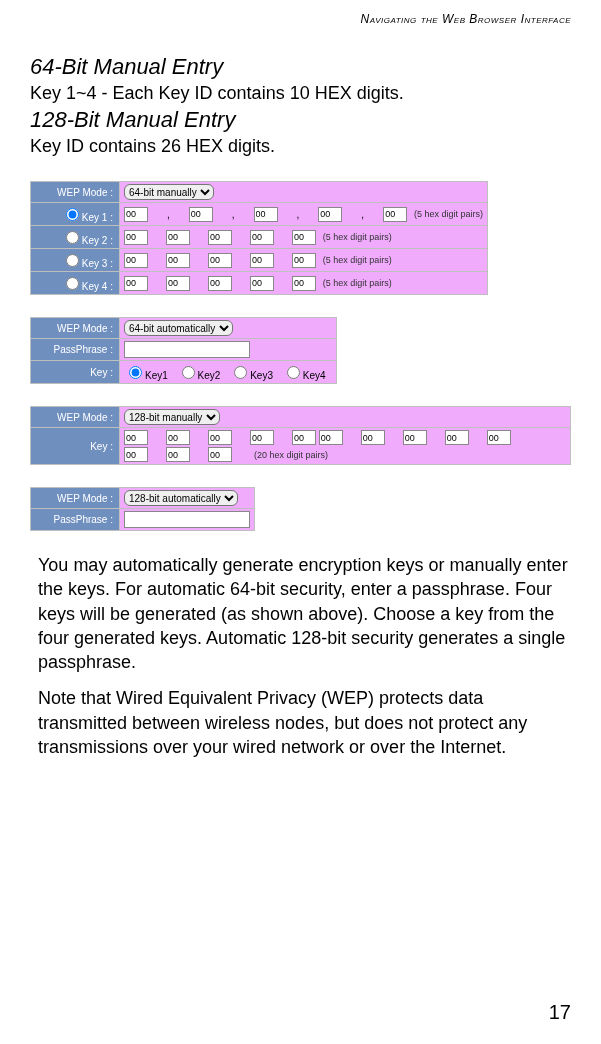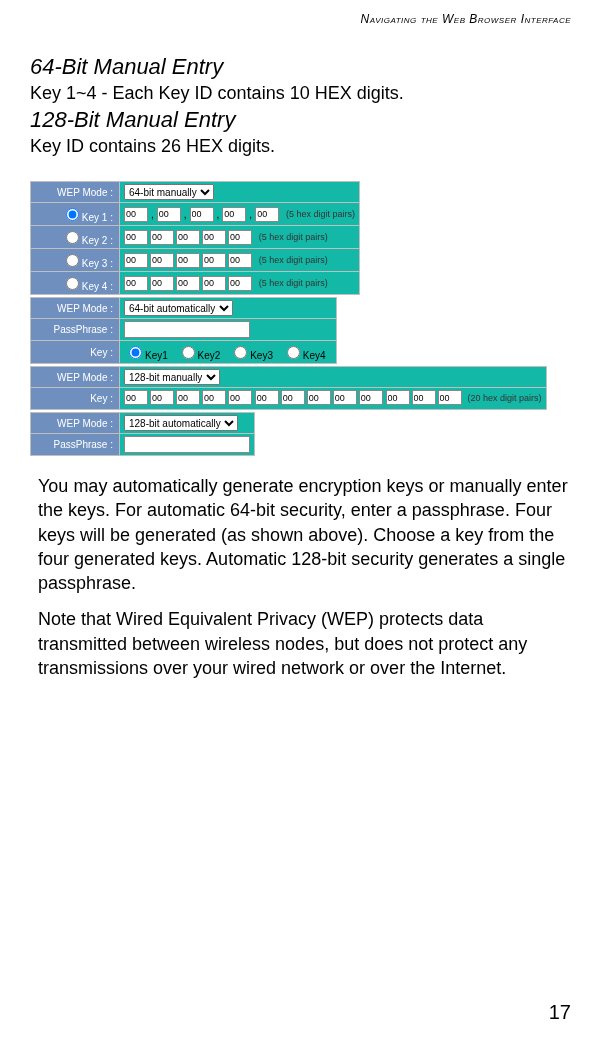--- a/index.html
+++ b/index.html
@@ -39,46 +39,47 @@
     line-height: 1.35;
     margin: 12px 0 0 8px;
   }
   .figure-stack {
     margin: 24px 0 18px 0;
   }
 
   
   .cfg {
     border-collapse: collapse;
-    background: #14b8a6;
+    background: #f0abfc;
     font-size: 10px;
-    margin-bottom: 2px;
+    margin-bottom: 22px;
   }
   .cfg td {
     border: 1px solid #bfbfbf;
     padding: 2px 4px;
     vertical-align: middle;
   }
   .cfg td.label {
     background: #6f8fbf;
     color: #fff;
     text-align: right;
     white-space: nowrap;
     width: 78px;
     font-size: 10px;
     padding-right: 6px;
   }
   .cfg select {
     font-size: 10px;
     height: 16px;
+    border-radius: 6px;
   }
   .hexcell {
     display: inline-flex;
     align-items: center;
-    gap: 2px;
+    gap: 18px;
   }
   .hexbox {
     width: 20px;
     height: 13px;
     font-size: 9px;
     text-align: left;
     padding: 0 1px;
     border: 1px solid #888;
     background: #fff;
   }

